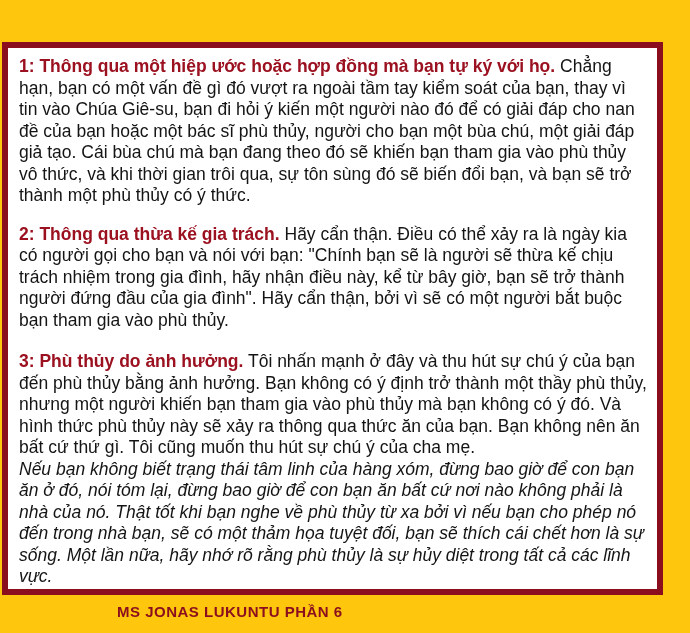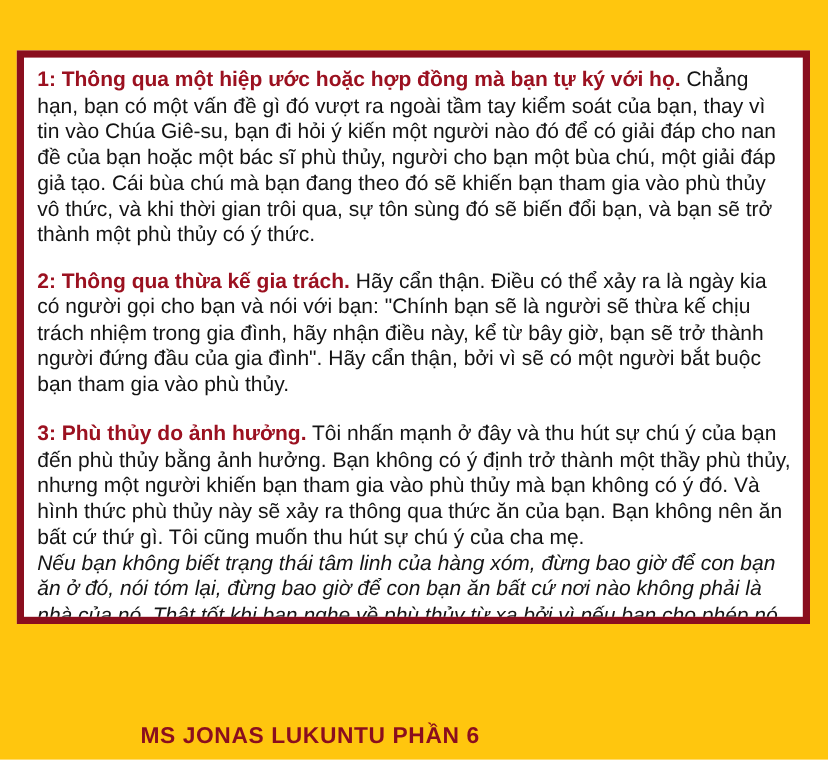--- a/index.html
+++ b/index.html
@@ -20,24 +20,24 @@
     top: 20px;
     width: 650px;
     font-size: 11px;
     font-weight: normal;
     color: #9B1120;
     letter-spacing: 0.2px;
     margin-top: 48px;
   }
   .panel {
     position: absolute;
-    left: 14px;
+    left: 2px;
     top: 42px;
     width: 661px;
-    height: 478px;
+    height: 553px;
     box-sizing: border-box;
     background: #FFFFFF;
     border: 6px solid #8A0E1E;
     padding: 8px 9px 4px 11px;
     overflow: hidden;
   }
   .panel p {
     margin: 0 0 17px 0;
     font-size: 17.5px;
     line-height: 21.5px;
@@ -52,21 +52,21 @@
     font-weight: bold;
   }
   .block {
     display: block;
     font-style: italic;
   }
   .footer-caption {
     position: absolute;
     left: 117px;
     top: 603px;
-    font-size: 19px;
+    font-size: 15px;
     font-weight: bold;
     color: #8A0E1E;
     letter-spacing: 0.5px;
   }
 </style>
 </head>
 <body>
 
 <div class="page-title">Phù thủy có thể được ký hợp đồng theo ba cách:</div>
 

